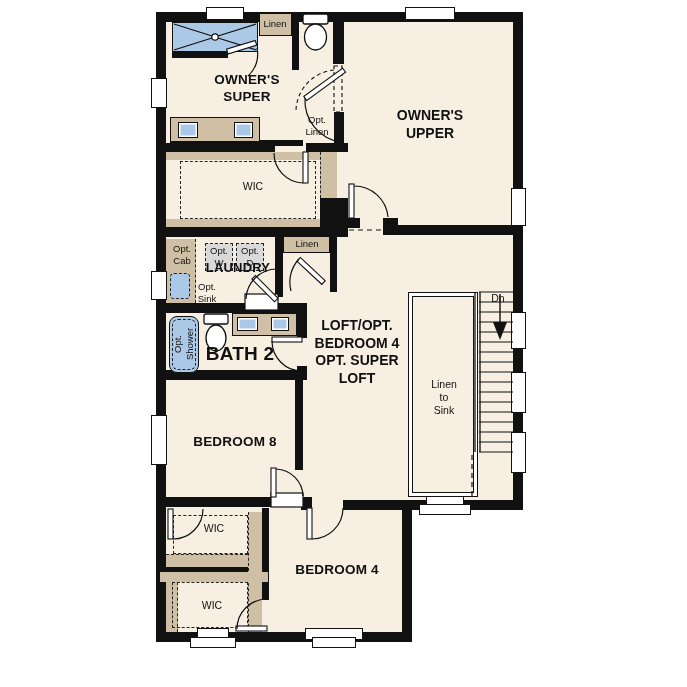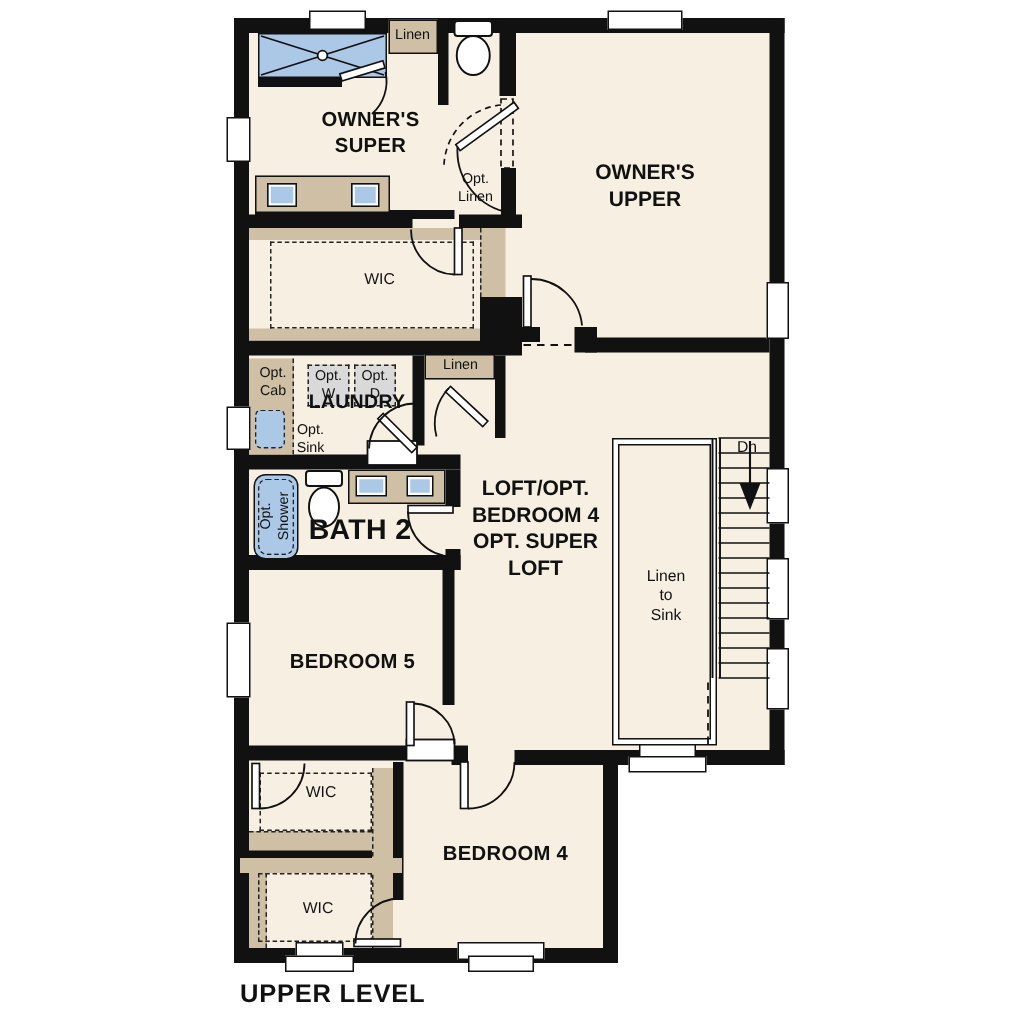--- a/index.html
+++ b/index.html
@@ -257,26 +257,25 @@
     <span class="loftline">Opt.</span>
     <span class="loftline">Shower</span>
   </div>
   <div class="lbl room" style="left:240px;top:354px;font-size:19px">BATH 2</div>
   <div class="lbl room-lg" style="left:357px;top:352px">
     <span class="loftline">LOFT/OPT.</span>
     <span class="loftline">BEDROOM 4</span>
     <span class="loftline">OPT. SUPER</span>
     <span class="loftline">LOFT</span>
   </div>
-  <div class="lbl room" style="left:235px;top:442px">BEDROOM 5</div>
+  <div class="lbl room" style="left:235px;top:442px">BEDROOM 8</div>
   <div class="lbl room" style="left:337px;top:570px">BEDROOM 4</div>
   <div class="lbl med" style="left:214px;top:529px">WIC</div>
   <div class="lbl med" style="left:212px;top:606px">WIC</div>
   <div class="lbl med" style="left:444px;top:398px">
     <span class="loftline">Linen</span>
     <span class="loftline">to</span>
     <span class="loftline">Sink</span>
   </div>
   <div class="lbl med" style="left:498px;top:299px">Dn</div>
 
-  <div class="abs" style="left:160px;top:653px;font-size:17px;font-weight:bold;letter-spacing:.5px">UPPER LEVEL</div>
 
 </div>
 
 </body></html>

